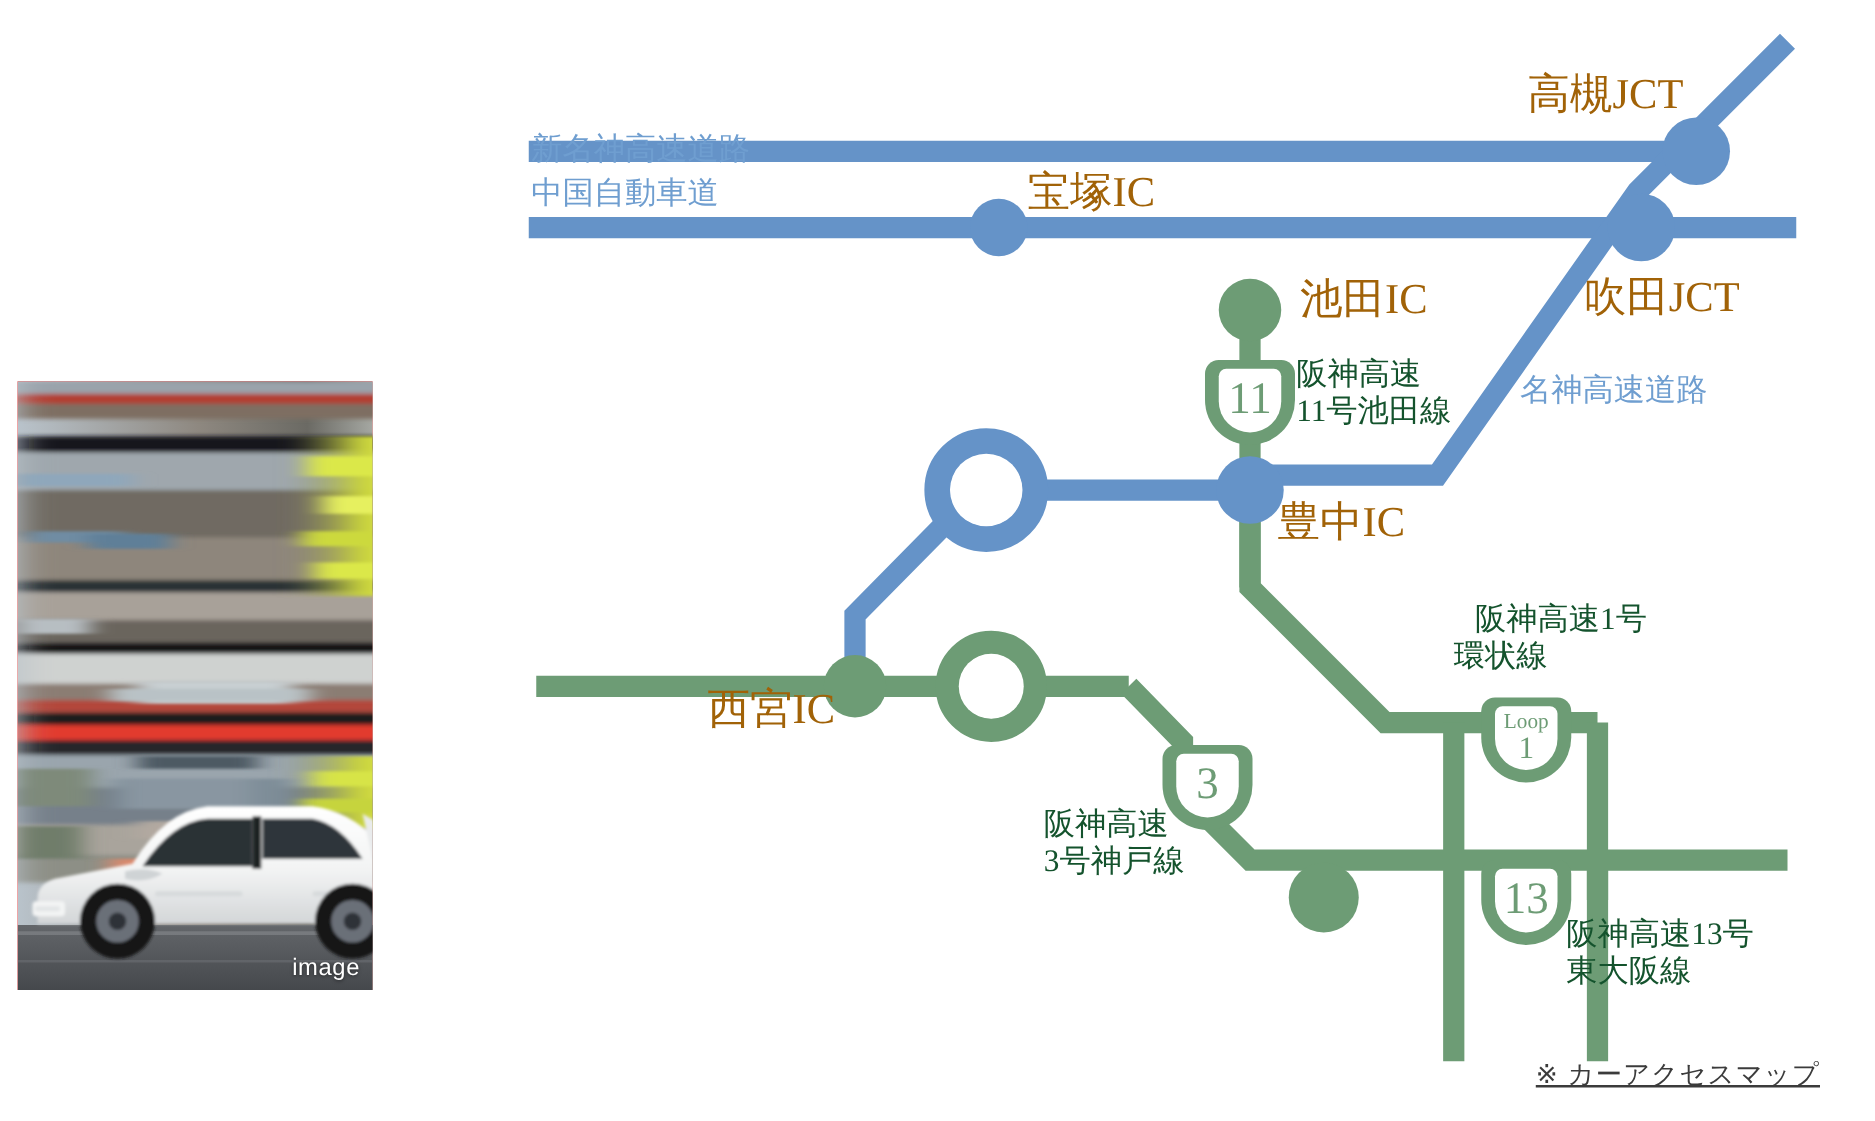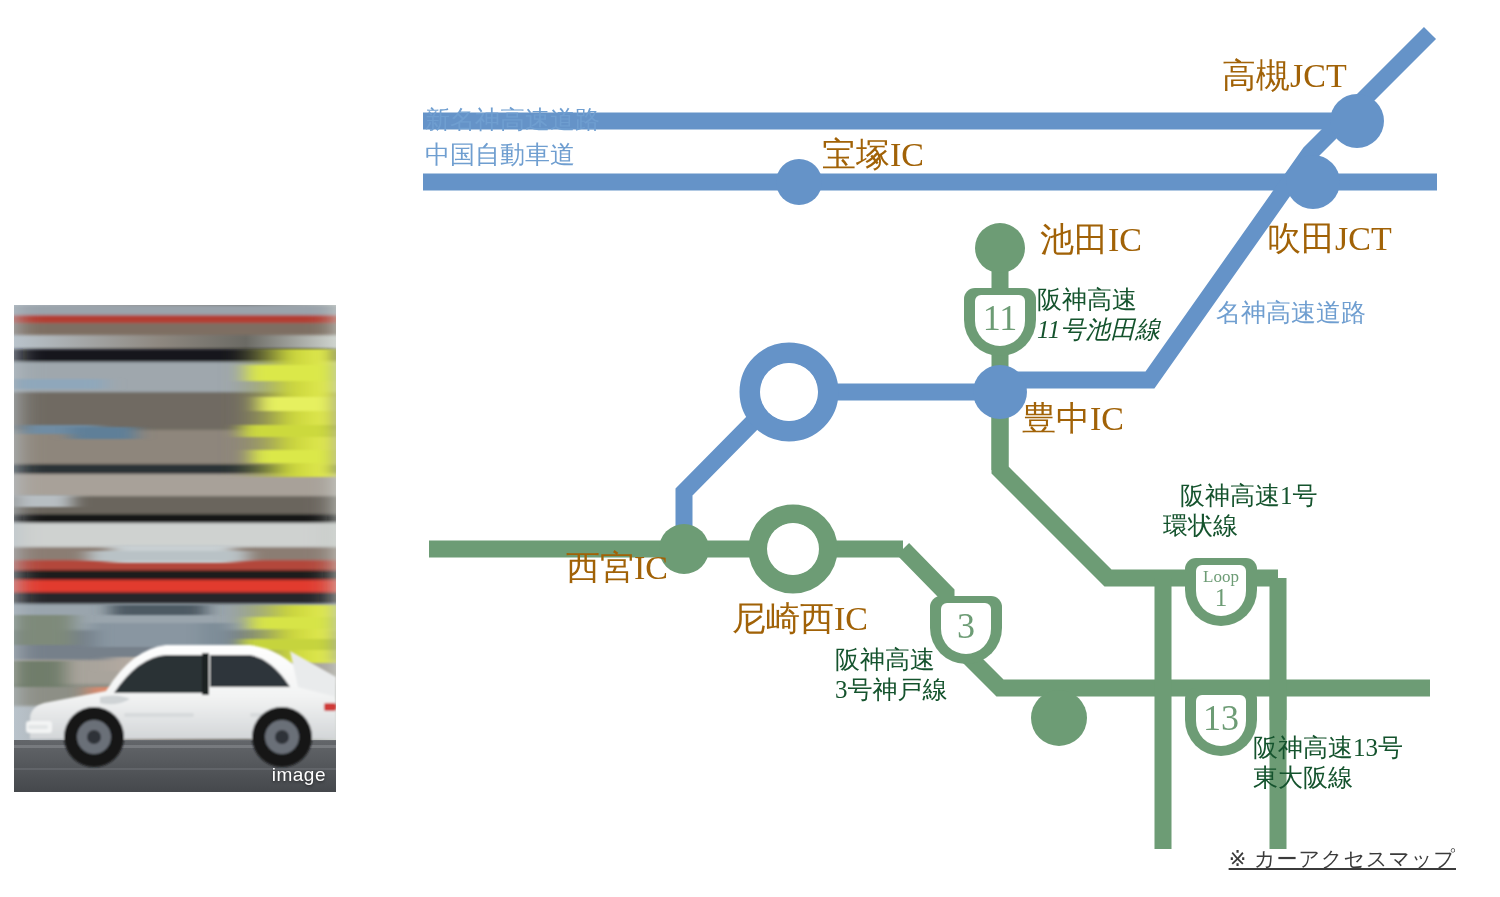--- a/index.html
+++ b/index.html
@@ -8,21 +8,21 @@
     width:1500px;height:897px;
     background:#ffffff;
     font-family:"Liberation Serif","DejaVu Serif",serif;
     overflow:hidden;
     position:relative;
   }
   #root{position:relative;width:1500px;height:897px;}
 
   
   .photo-wrap{
-    position:absolute;left:14px;top:305px;width:322px;height:487px;
+    position:absolute;left:14px;top:305px;width:284px;height:487px;
     overflow:hidden;
     background:#ef4444;
   }
   .photo{position:absolute;inset:0;}
   .photo-caption{
     position:absolute;right:10px;bottom:6px;
     color:#ffffff;font-family:"Liberation Sans","DejaVu Sans",sans-serif;
     font-size:19px;letter-spacing:.5px;
     text-shadow:0 1px 3px rgba(0,0,0,.55);
   }
@@ -252,34 +252,33 @@
           <text class="shield-txt" x="1221" y="730" font-size="36" text-anchor="middle">13</text>
         </g>
       </g>
     </svg>
 
     <div class="lbl lbl-route-blue" style="left:425px;top:79px;margin-top:26px;">新名神高速道路</div>
     <div class="lbl lbl-route-blue" style="left:425px;top:140px;">中国自動車道</div>
     <div class="lbl lbl-route-blue" style="left:1216px;top:298px;">名神高速道路</div>
 
     <div class="lbl lbl-route-green" style="left:1037px;top:285px;">阪神高速</div>
-    <div class="lbl lbl-route-green" style="left:1037px;top:315px;font-style:italic;">11号池田線</div>
+    <div class="lbl lbl-route-green" style="left:1037px;top:315px;">11号池田線</div>
 
     <div class="lbl lbl-route-green" style="left:835px;top:645px;">阪神高速</div>
     <div class="lbl lbl-route-green" style="left:835px;top:675px;">3号神戸線</div>
 
     <div class="lbl lbl-route-green" style="left:1180px;top:481px;font-family:Liberation Serif, serif;">阪神高速1号</div>
     <div class="lbl lbl-route-green" style="left:1163px;top:511px;">環状線</div>
 
     <div class="lbl lbl-route-green" style="left:1253px;top:733px;">阪神高速13号</div>
     <div class="lbl lbl-route-green" style="left:1253px;top:763px;">東大阪線</div>
 
     <div class="lbl lbl-ic" style="left:1222px;top:55px;">高槻JCT</div>
     <div class="lbl lbl-ic" style="left:1239px;top:218px;margin-left:28px;">吹田JCT</div>
     <div class="lbl lbl-ic" style="left:822px;top:134px;">宝塚IC</div>
     <div class="lbl lbl-ic" style="left:1040px;top:219px;">池田IC</div>
     <div class="lbl lbl-ic" style="left:1022px;top:398px;">豊中IC</div>
     <div class="lbl lbl-ic" style="left:566px;top:547px;text-align:center;">西宮IC</div>
-    <div class="lbl lbl-ic" style="left:732px;top:598px;">尼崎西IC</div>
 
     <div class="footnote">※ カーアクセスマップ</div>
   </div>
 </div>
 
 </body></html>

